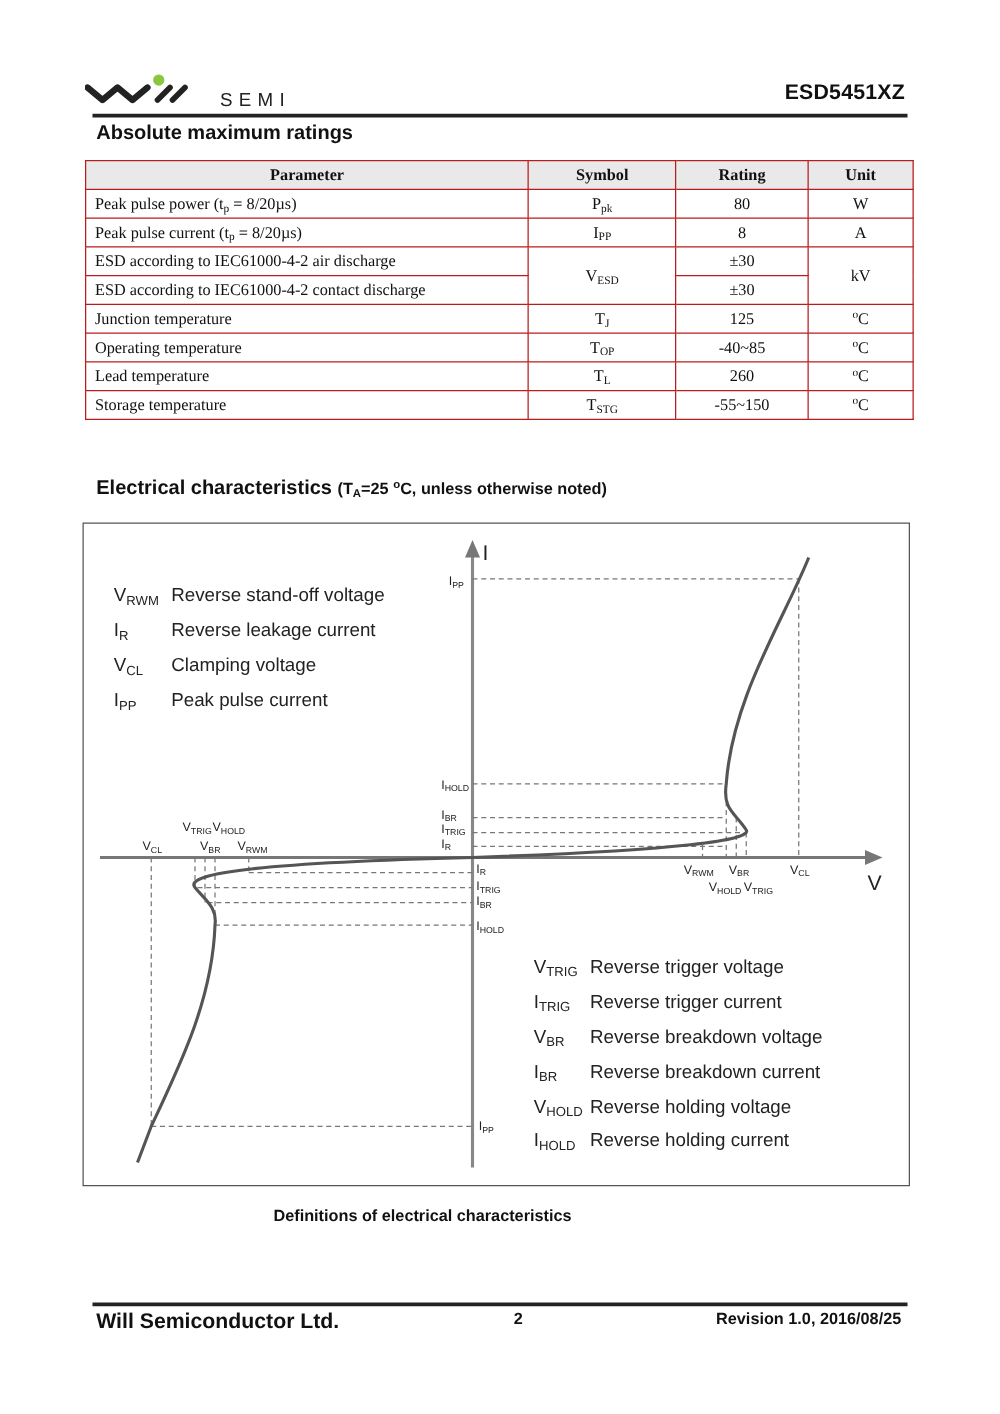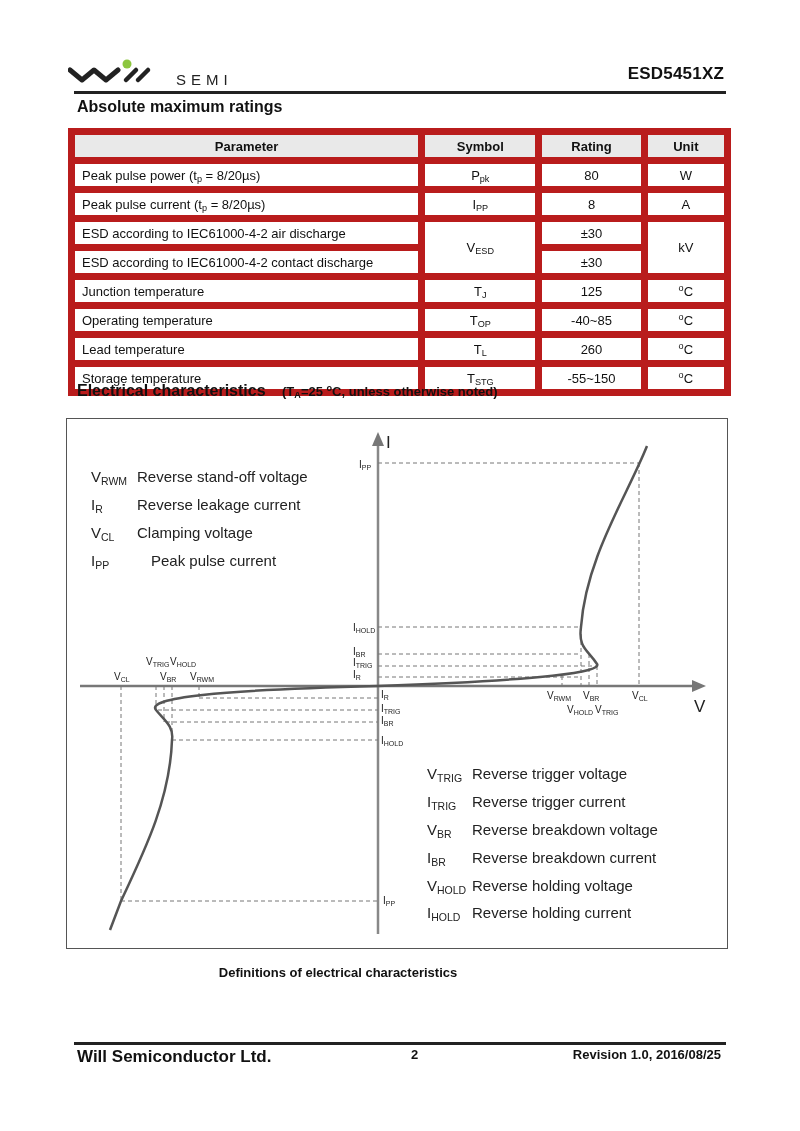--- a/index.html
+++ b/index.html
@@ -2,26 +2,26 @@
 <html><head>
 <meta charset="utf-8">
 <style>
   html, body { margin: 0; padding: 0; background: #fff; }
   body { width: 800px; height: 1131px; position: relative; font-family: "Liberation Sans", sans-serif; color: #111; overflow: hidden; }
   .abs { position: absolute; }
   .header-logo { left: 68px; top: 58px; width: 190px; height: 32px; }
   .header-part { right: 76px; top: 64px; font-weight: bold; font-size: 17px; letter-spacing: 0.2px; text-align: center; }
   .header-rule { left: 74px; top: 91px; width: 652px; height: 3px; background: #222; }
   .section-title { font-weight: bold; font-size: 16px; }
-  .section-title .cond { font-size: 13px; margin-left: 12px; }
+  .section-title .cond { font-size: 13px; }
   sub { font-size: 0.7em; vertical-align: -0.25em; line-height: 0; }
   sup { font-size: 0.7em; vertical-align: 0.5em; line-height: 0; }
 
   table.ratings { position: absolute; left: 68px; top: 128px; width: 663px; border-collapse: collapse; font-size: 13px; }
-  table.ratings th, table.ratings td { border: 7px solid #b91c1c; height: 22px; padding: 0 7px; }
+  table.ratings th, table.ratings td { border: 1px solid #b91c1c; height: 22px; padding: 0 7px; font-family: Liberation Serif, serif; }
   table.ratings th { background: #e9e9e9; font-weight: bold; font-size: 13px; height: 22px; }
   table.ratings td.c { text-align: center; }
   table.ratings col.p { width: 355px; }
   table.ratings col.s { width: 118px; }
   table.ratings col.r { width: 106px; }
   table.ratings col.u { width: 84px; }
 
   .diagram { left: 66px; top: 418px; width: 662px; height: 531px; border: 1px solid #555; box-sizing: border-box; }
   .caption { left: 0; width: 676px; top: 965px; text-align: center; font-weight: bold; font-size: 13px; }
   .footer-rule { left: 74px; top: 1042px; width: 652px; height: 3px; background: #222; }
@@ -192,21 +192,21 @@
   <div class="legend-row" style="left:24px; top:77px;">
     <span class="sym"><span>I</span><sub>R</sub></span>
     <span class="desc" style="left:46px;">Reverse leakage current</span>
   </div>
   <div class="legend-row" style="left:24px; top:105px;">
     <span class="sym"><span>V</span><sub>CL</sub></span>
     <span class="desc" style="left:46px;">Clamping voltage</span>
   </div>
   <div class="legend-row" style="left:24px; top:133px;">
     <span class="sym"><span>I</span><sub>PP</sub></span>
-    <span class="desc" style="left:60px;">Peak pulse current</span>
+    <span class="desc" style="left:46px;">Peak pulse current</span>
   </div>
 
   <div class="legend-row" style="left:360px; top:346px;">
     <span class="sym"><span>V</span><sub>TRIG</sub></span>
     <span class="desc" style="left:45px;">Reverse trigger voltage</span>
   </div>
   <div class="legend-row" style="left:360px; top:374px;">
     <span class="sym"><span>I</span><sub>TRIG</sub></span>
     <span class="desc" style="left:45px;">Reverse trigger current</span>
   </div>

